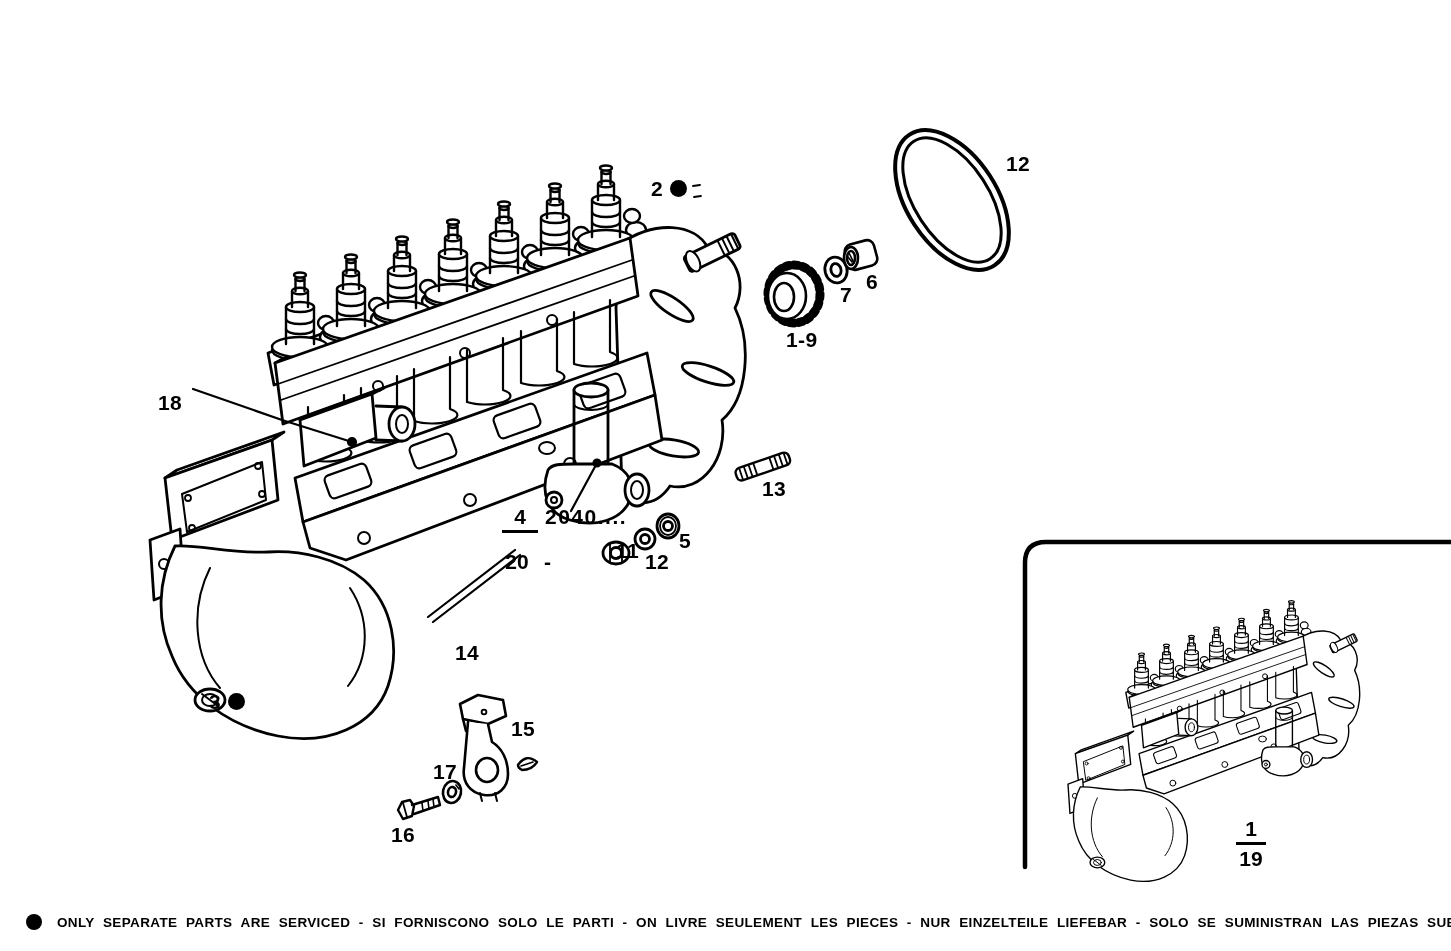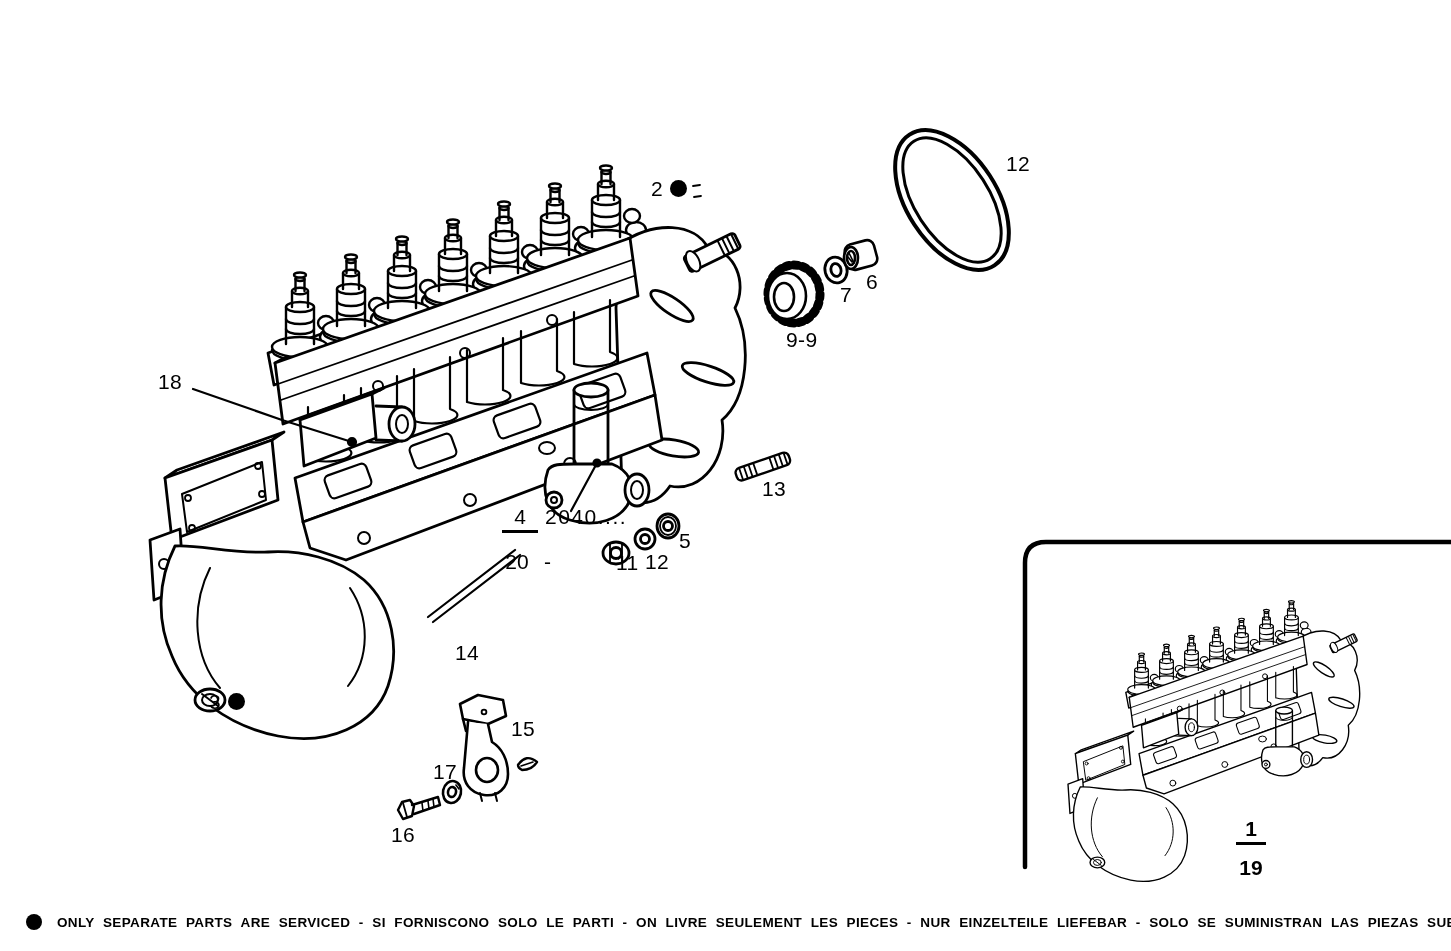--- a/index.html
+++ b/index.html
@@ -1,30 +1,30 @@
 <!DOCTYPE html>
 <html><head>
 <meta charset="utf-8">
 <style>
   html,body{margin:0;padding:0;background:#fff}
   .stage{position:relative;width:1451px;height:951px;background:#ffffff;overflow:hidden;
          font-family:"Liberation Sans","DejaVu Sans",sans-serif;color:#000}
   svg.art{position:absolute;left:0;top:0;display:block}
   .co{position:absolute;display:flex;align-items:center;gap:7px;
-      font-weight:normal;font-size:21px;line-height:1;letter-spacing:.4px;white-space:nowrap}
+      font-weight:bold;font-size:21px;line-height:1;letter-spacing:.4px;white-space:nowrap}
   .sdot{width:17px;height:17px;border-radius:50%;background:#000;display:inline-block}
-  .frac4{position:absolute;left:502px;top:506px;font-weight:normal;font-size:21px;line-height:1.05;white-space:nowrap}
+  .frac4{position:absolute;left:502px;top:506px;font-weight:bold;font-size:21px;line-height:1.05;white-space:nowrap}
   .frac4 .fnum{display:inline-block;min-width:30px;text-align:center;border-bottom:3px solid #000;padding:0 3px 2px}
   .frac4 .fcode{margin-left:7px;letter-spacing:1.5px}
   .frac4 .fden{display:inline-block;min-width:30px;text-align:center;padding-top:18px}
   .frac4 .fdash{margin-left:12px}
   .fracInset{position:absolute;left:1228px;top:818px;width:46px;text-align:center;
              font-weight:bold;font-size:21px;line-height:1}
   .fracInset .fn{display:block;border-bottom:3px solid #000;padding-bottom:3px;margin:0 8px}
-  .fracInset .fd{display:block;padding-top:12px}
+  .fracInset .fd{display:block;padding-top:3px}
   .footer{position:absolute;left:0;top:914px;width:100%;display:flex;align-items:center;gap:15px;
           padding-left:26px;box-sizing:border-box}
   .footer .fdot{width:16px;height:16px;border-radius:50%;background:#000;flex:0 0 auto}
   .footer .ftext{font-weight:bold;font-size:13.5px;letter-spacing:.35px;word-spacing:4.5px;white-space:nowrap}
 </style>
 </head>
 <body>
 
 <div class="stage">
 
@@ -213,45 +213,45 @@
   </svg>
 
   <div class="co" style="left:651px;top:178px">
     <span>2</span>
     <span class="sdot"></span>
   </div>
   <div class="co" style="left:209px;top:691px">
     <span>3</span>
     <span class="sdot"></span>
   </div>
-  <div class="co" style="left:158px;top:371px">
+  <div class="co" style="left:158px;top:392px">
     <span>18</span>
   </div>
   <div class="co" style="left:1006px;top:153px">
     <span>12</span>
   </div>
   <div class="co" style="left:866px;top:271px">
     <span>6</span>
   </div>
   <div class="co" style="left:840px;top:284px">
     <span>7</span>
   </div>
   <div class="co" style="left:786px;top:329px">
-    <span>9-9</span>
+    <span>1-9</span>
   </div>
   <div class="co" style="left:762px;top:478px">
     <span>13</span>
   </div>
   <div class="co" style="left:679px;top:530px">
     <span>5</span>
   </div>
   <div class="co" style="left:645px;top:551px">
     <span>12</span>
   </div>
-  <div class="co" style="left:616px;top:552px">
+  <div class="co" style="left:616px;top:540px">
     <span>11</span>
   </div>
   <div class="co" style="left:455px;top:642px">
     <span>14</span>
   </div>
   <div class="co" style="left:511px;top:718px">
     <span>15</span>
   </div>
   <div class="co" style="left:433px;top:761px">
     <span>17</span>

